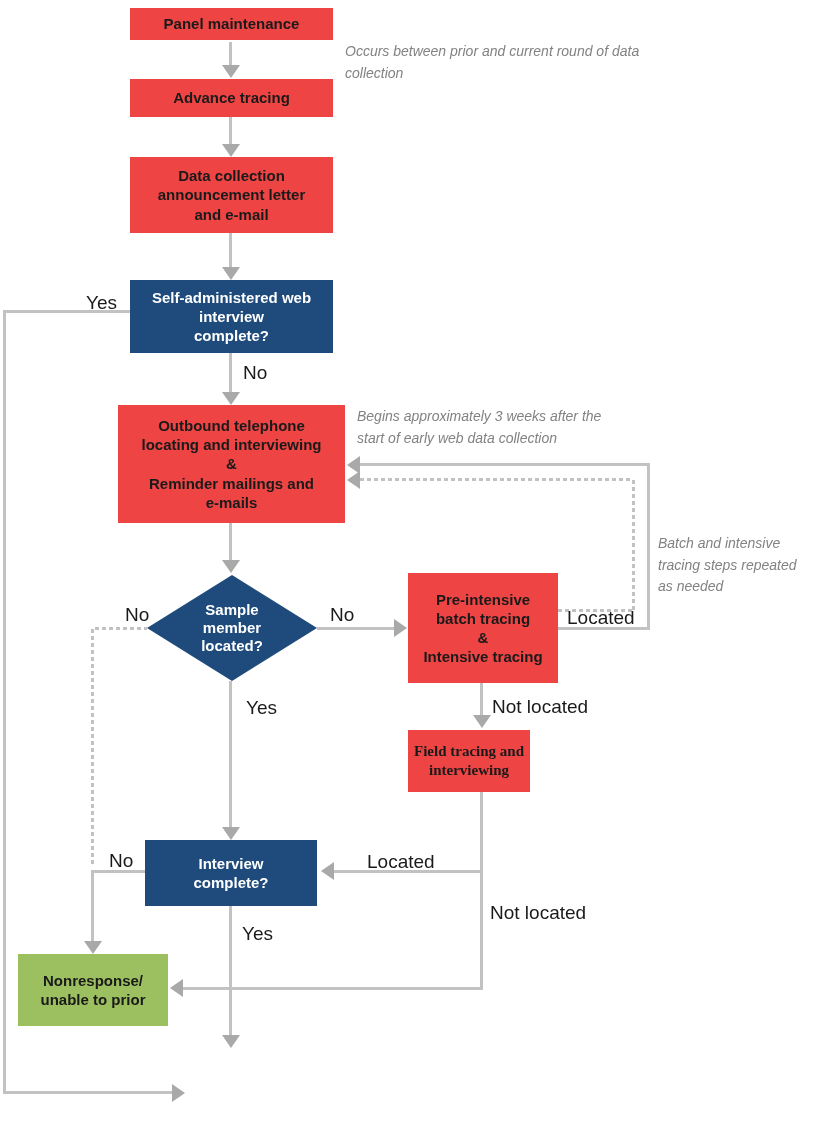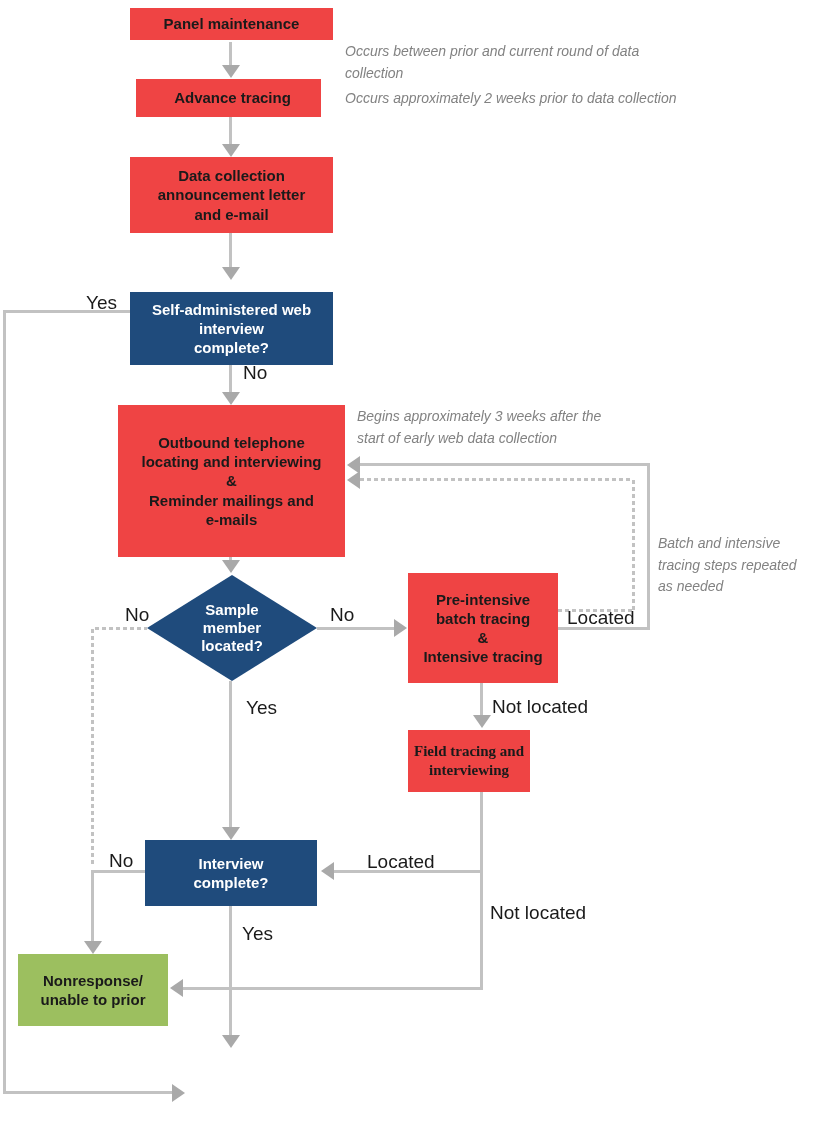--- a/index.html
+++ b/index.html
@@ -123,31 +123,31 @@
     <div class="head down" style="left:84px;top:941px;"></div>
   </div>
 
   <div>
     <div class="vline" style="left:229px;top:906px;width:3px;height:130px;"></div>
     <div class="head down" style="left:222px;top:1035px;"></div>
   </div>
 
   <div class="box light" style="left:130px;top:8px;width:203px;height:32px;">Panel maintenance</div>
 
-  <div class="box light" style="left:136px;top:79px;width:177px;height:38px;padding-left:8px;">Advance tracing</div>
+  <div class="box light" style="left:130px;top:79px;width:203px;height:38px;">Advance tracing</div>
 
   <div class="box light" style="left:130px;top:157px;width:203px;height:76px;">Data collection
 announcement letter
 and e-mail</div>
 
-  <div class="box navy" style="left:130px;top:292px;width:203px;height:73px;">Self-administered web
+  <div class="box navy" style="left:130px;top:280px;width:203px;height:73px;">Self-administered web
 interview
 complete?</div>
 
-  <div class="box light" style="left:118px;top:405px;width:227px;height:152px;">Outbound telephone
+  <div class="box light" style="left:118px;top:405px;width:227px;height:118px;">Outbound telephone
 locating and interviewing
 &amp;
 Reminder mailings and
 e-mails</div>
 
   <div class="diamond" style="left:147px;top:575px;width:170px;height:106px;">Sample
 member
 located?</div>
 
   <div class="box light" style="left:408px;top:573px;width:150px;height:110px;">Pre-intensive
@@ -172,19 +172,18 @@
   <div class="elabel" style="left:246px;top:697px;">Yes</div>
   <div class="elabel" style="left:567px;top:607px;">Located</div>
   <div class="elabel" style="left:492px;top:696px;">Not located</div>
   <div class="elabel" style="left:367px;top:851px;">Located</div>
   <div class="elabel" style="left:490px;top:902px;">Not located</div>
   <div class="elabel" style="left:109px;top:850px;">No</div>
   <div class="elabel" style="left:242px;top:923px;">Yes</div>
 
   <div class="note" style="left:345px;top:10px;width:370px;margin-top:31px;">Occurs between prior and current round of data
 collection</div>
-  <div class="note" style="left:345px;top:88px;width:420px;">Occurs approximately 2 weeks prior to data collection</div>
   <div class="note" style="left:357px;top:406px;width:310px;">Begins approximately 3 weeks after the
 start of early web data collection</div>
   <div class="note" style="left:658px;top:512px;width:170px;margin-top:21px;">Batch and intensive
 tracing steps repeated
 as needed</div>
 </div>
 
 </body></html>

